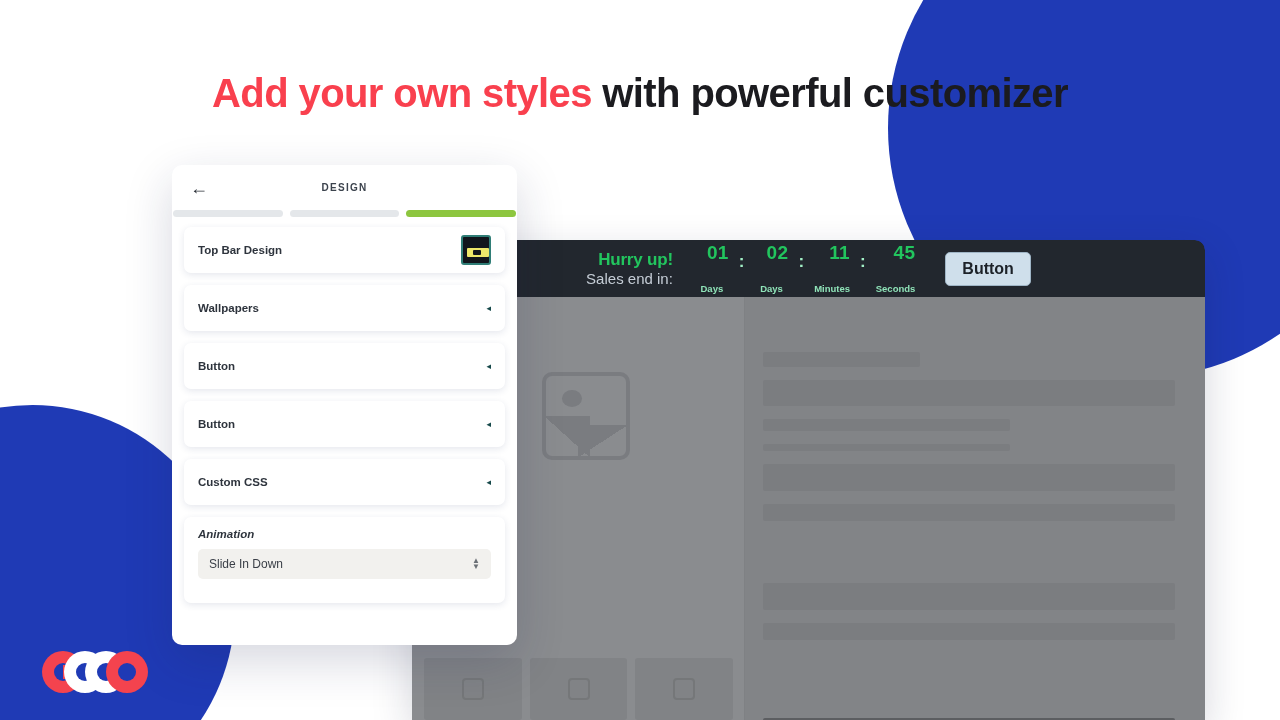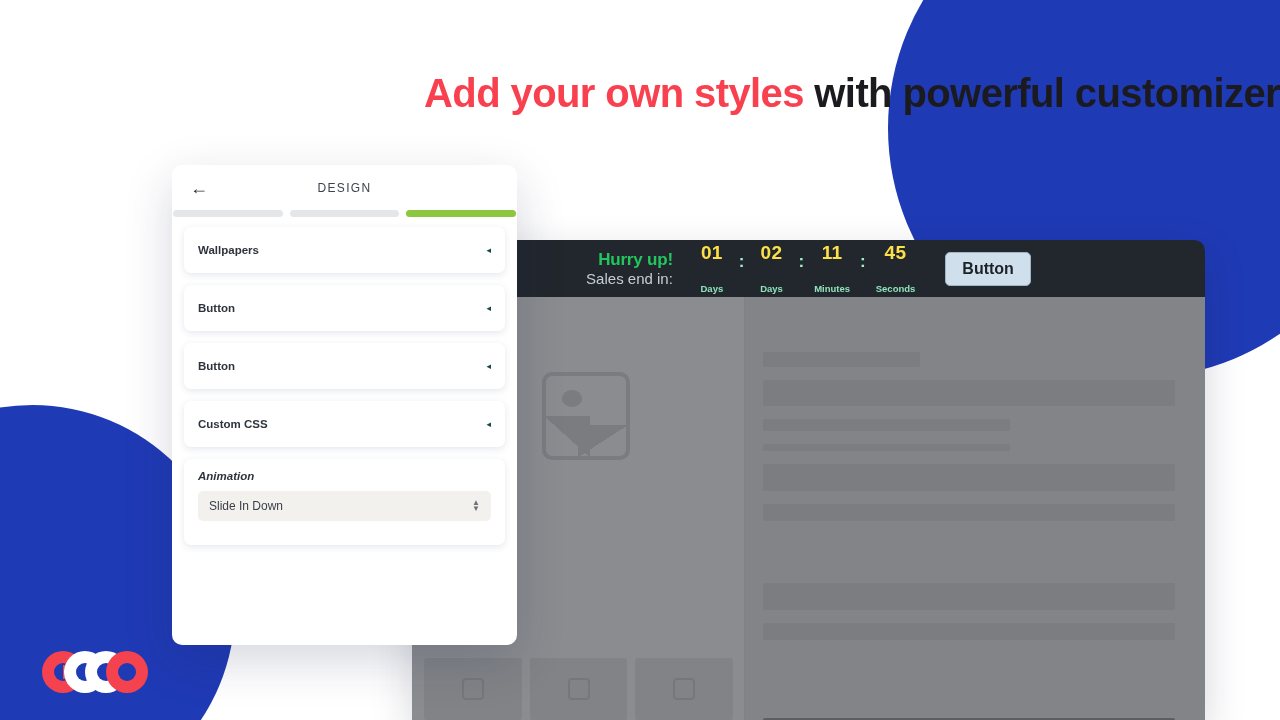--- a/index.html
+++ b/index.html
@@ -38,21 +38,21 @@
     width: 110px;
     height: 46px;
   }
 
   
   .headline {
     position: absolute;
     top: 66px;
     left: 0;
     width: 1280px;
-    text-align: right;
+    text-align: center;
     z-index: 5;
     font-size: 40px;
     font-weight: bold;
     line-height: 1.38;
     letter-spacing: -0.6px;
     color: #1b1b1f;
   }
   .headline .accent { color: #f9404e; }
 
   
@@ -92,25 +92,26 @@
     font-weight: bold;
     letter-spacing: -0.2px;
   }
   .hurry-sub {
     color: #c5cdd6;
     font-size: 15px;
   }
   .counter { display: flex; align-items: center; gap: 10px; }
   .unit { text-align: center; min-width: 34px; }
   .unit-value {
-    color: #fde047;
+    color: #22c55e;
     font-size: 19px;
     font-weight: bold;
     line-height: 1.1;
     letter-spacing: 0.4px;
+    text-align: right;
   }
   .unit-label {
     color: #8fe3b8;
     font-size: 9.5px;
     font-weight: bold;
     margin-top: 20px;
   }
   .colon {
     color: #a2f0c6;
     font-size: 17px;
@@ -229,22 +230,22 @@
   .back-arrow {
     font-size: 18px;
     color: #2b3038;
     cursor: pointer;
     line-height: 1;
     width: 20px;
   }
   .panel-title {
     flex: 1;
     text-align: center;
-    font-size: 12px;
-    font-weight: normal;
+    font-size: 10px;
+    font-weight: bold;
     letter-spacing: 1.3px;
     color: #3c434d;
     margin-right: 20px;
   }
   .steps {
     display: flex;
     gap: 7px;
     padding: 0 1px 0 1px;
     flex-shrink: 0;
   }
@@ -437,20 +438,26 @@
   </div>
 
   <div class="steps">
     <div class="step"></div>
     <div class="step"></div>
     <div class="step active"></div>
   </div>
 
   <div class="panel-list">
 
+    <div class="card">
+      <span class="card-label">Top Bar Design</span>
+      <span class="thumb-sq">
+          <span class="yb"></span>
+        </span>
+    </div>
 
     <div class="card">
       <span class="card-label">Wallpapers</span>
       <span class="chev">◂</span>
     </div>
 
     <div class="card">
       <span class="card-label">Button</span>
       <span class="chev">◂</span>
     </div>

